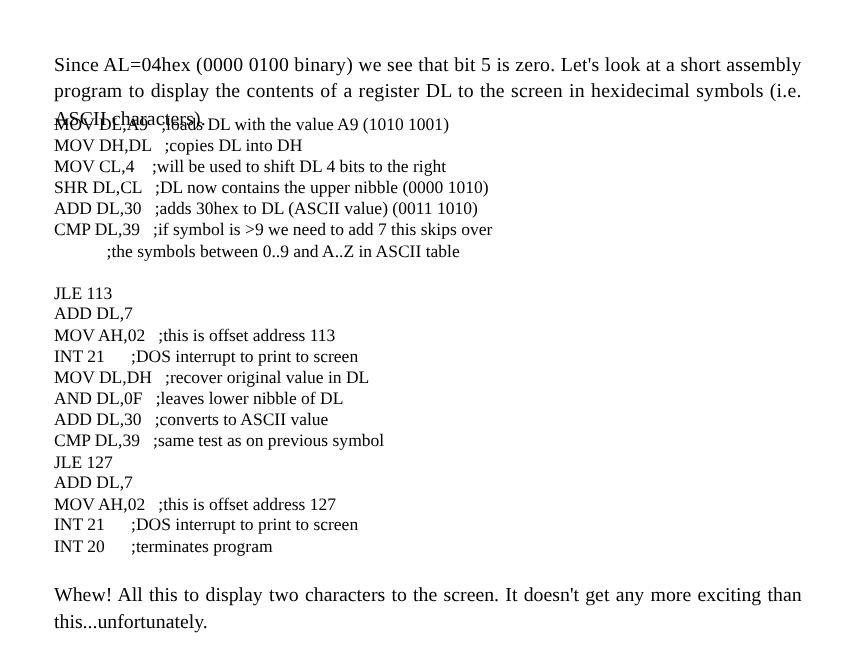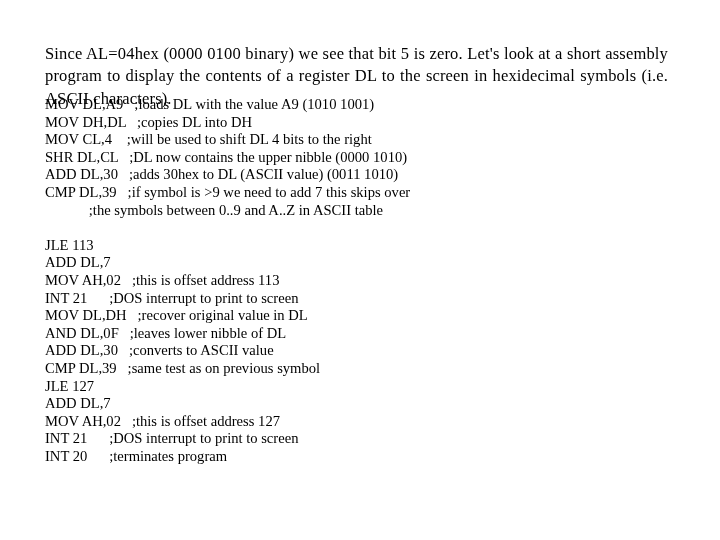--- a/index.html
+++ b/index.html
@@ -64,14 +64,15 @@
 </style>
 </head>
 <body style="background: rgb(255, 255, 255); color: rgb(0, 0, 0);">
 
 <div class="slide" style="background: rgb(255, 255, 255);">
 
   <p class="intro-para">Since AL=04hex (0000 0100 binary) we see that bit 5 is zero. Let's look at a short assembly program to display the contents of a register DL to the screen in hexidecimal symbols (i.e. ASCII characters).</p>
 
   <div class="code-block" id="code-block"><span class="code-line">MOV DL,A9   ;loads DL with the value A9 (1010 1001)</span><span class="code-line">MOV DH,DL   ;copies DL into DH</span><span class="code-line">MOV CL,4    ;will be used to shift DL 4 bits to the right</span><span class="code-line">SHR DL,CL   ;DL now contains the upper nibble (0000 1010)</span><span class="code-line">ADD DL,30   ;adds 30hex to DL (ASCII value) (0011 1010)</span><span class="code-line">CMP DL,39   ;if symbol is &gt;9 we need to add 7 this skips over</span><span class="code-line">            ;the symbols between 0..9 and A..Z in ASCII table</span><span class="code-line blank">&nbsp;</span><span class="code-line">JLE 113</span><span class="code-line">ADD DL,7</span><span class="code-line">MOV AH,02   ;this is offset address 113</span><span class="code-line">INT 21      ;DOS interrupt to print to screen</span><span class="code-line">MOV DL,DH   ;recover original value in DL</span><span class="code-line">AND DL,0F   ;leaves lower nibble of DL</span><span class="code-line">ADD DL,30   ;converts to ASCII value</span><span class="code-line">CMP DL,39   ;same test as on previous symbol</span><span class="code-line">JLE 127</span><span class="code-line">ADD DL,7</span><span class="code-line">MOV AH,02   ;this is offset address 127</span><span class="code-line">INT 21      ;DOS interrupt to print to screen</span><span class="code-line">INT 20      ;terminates program</span></div>
 
+  <p class="outro-para">Whew!  All this to display two characters to the screen. It doesn't get any more exciting than this...unfortunately.</p>
 
 </div>
 
 </body></html>

